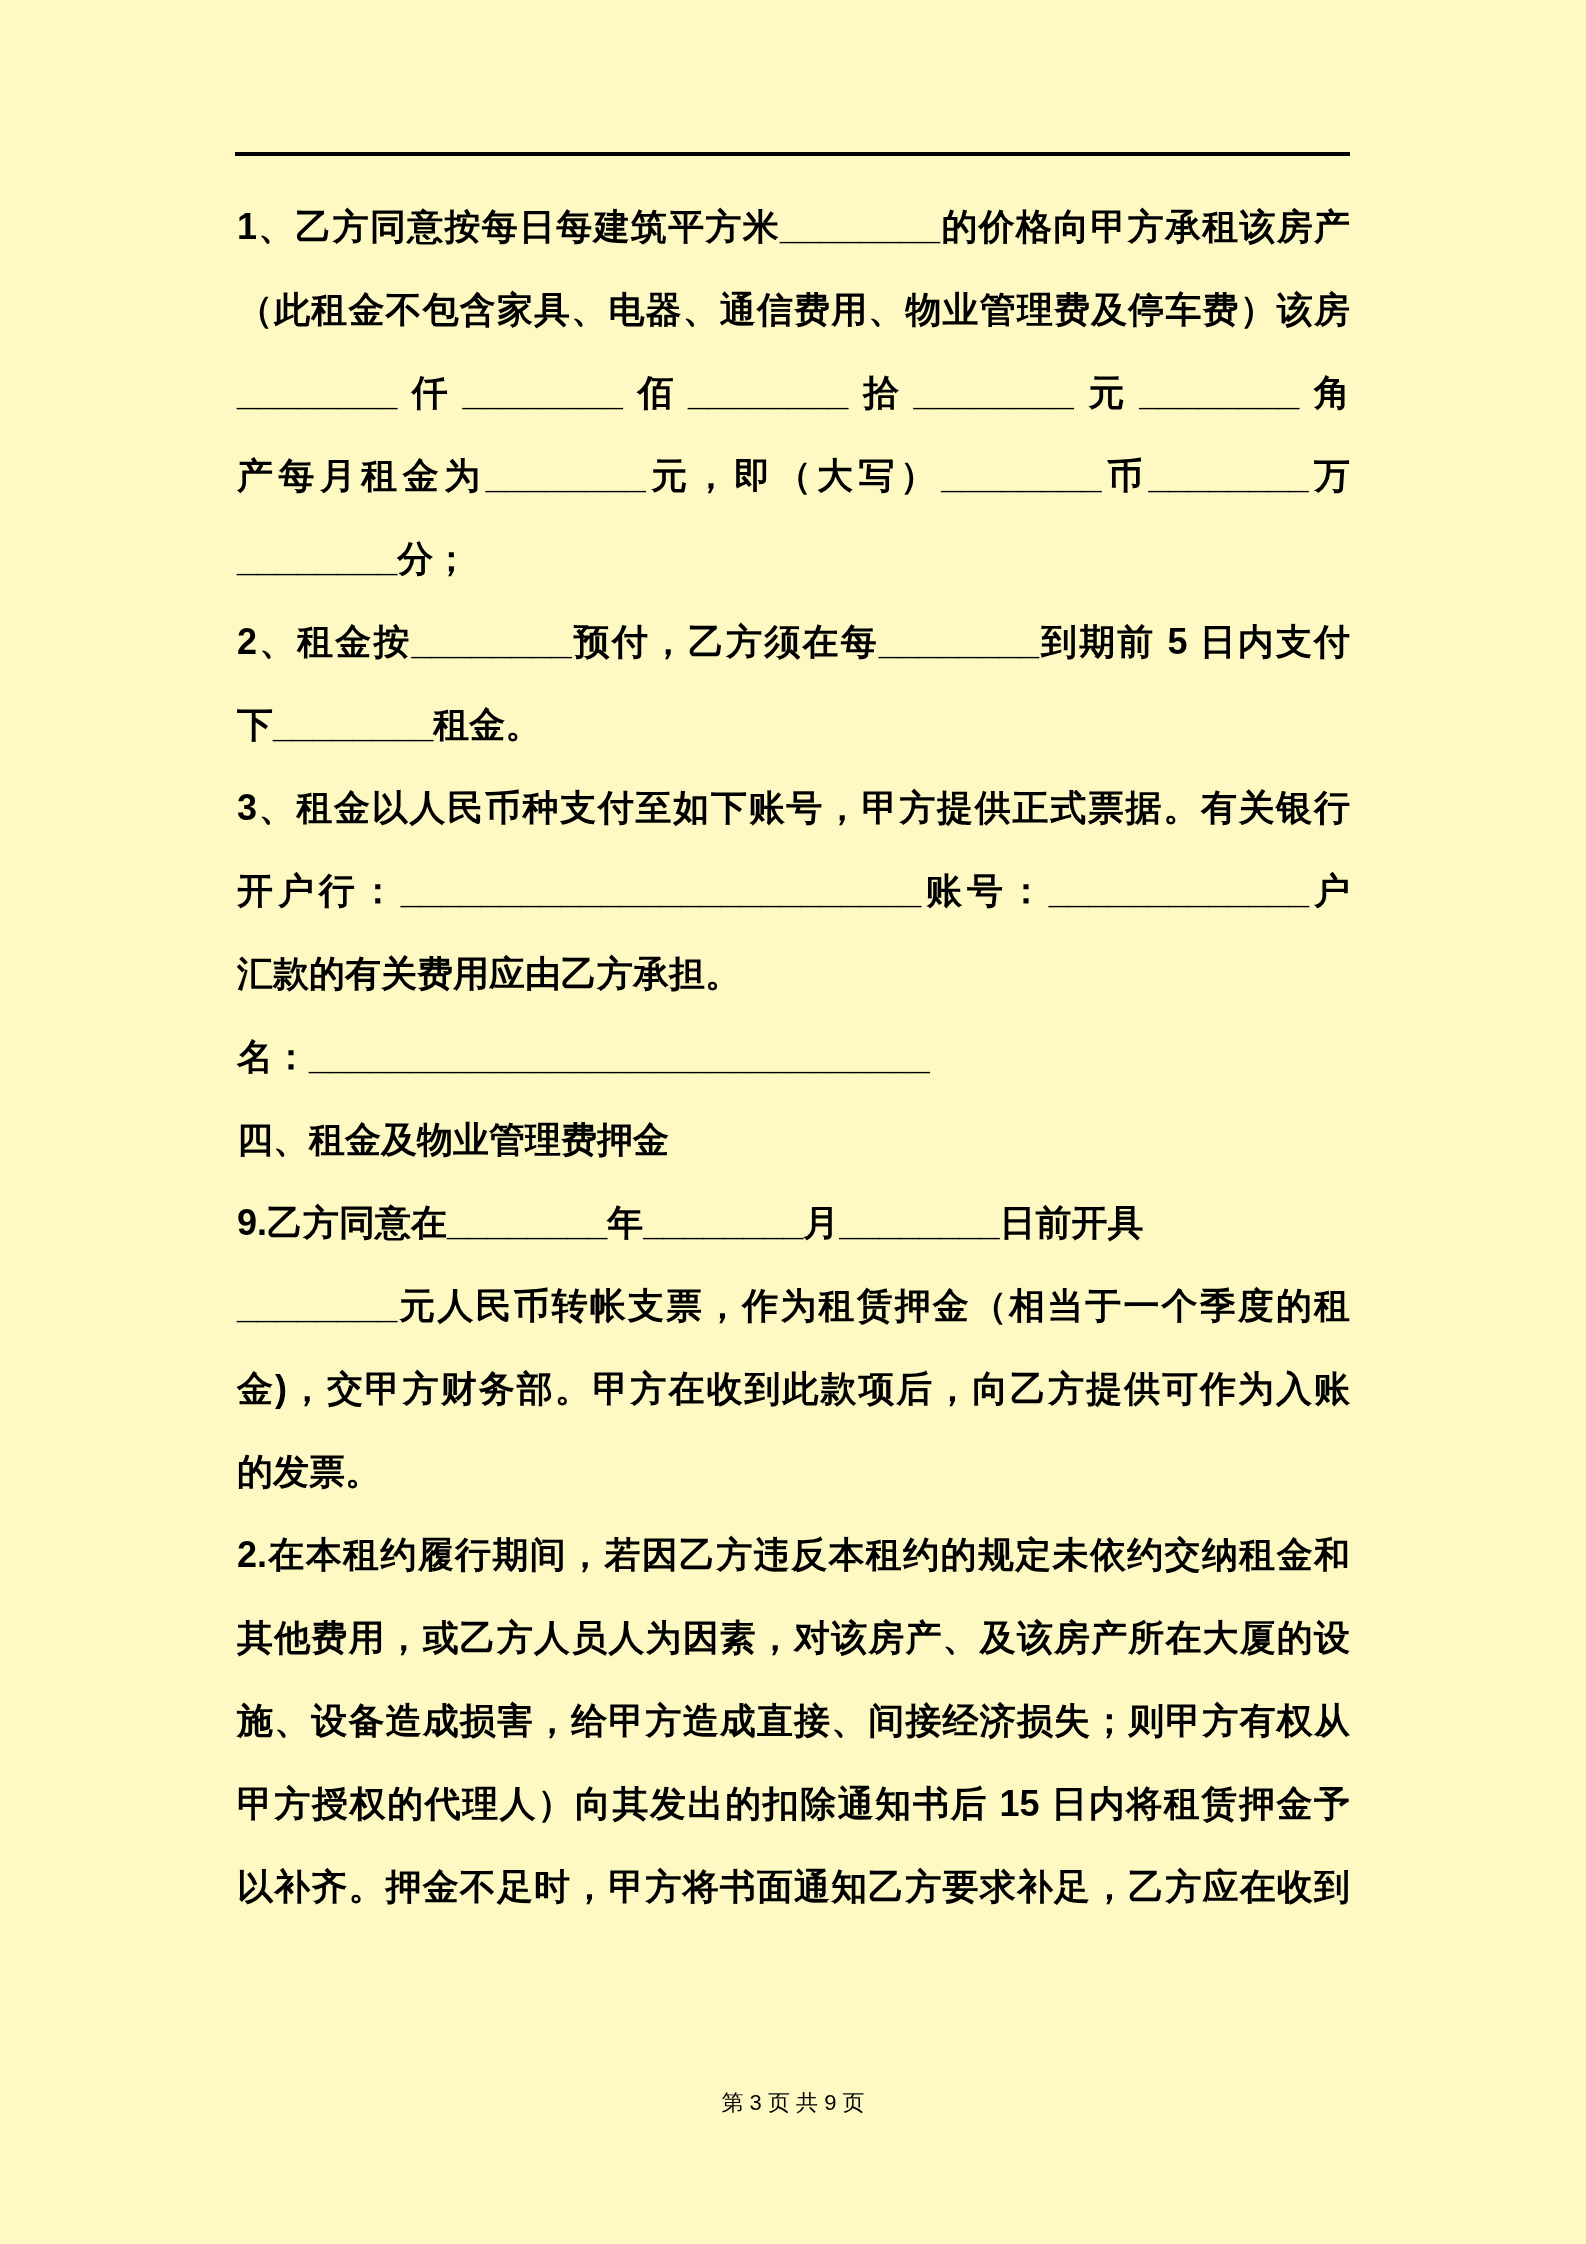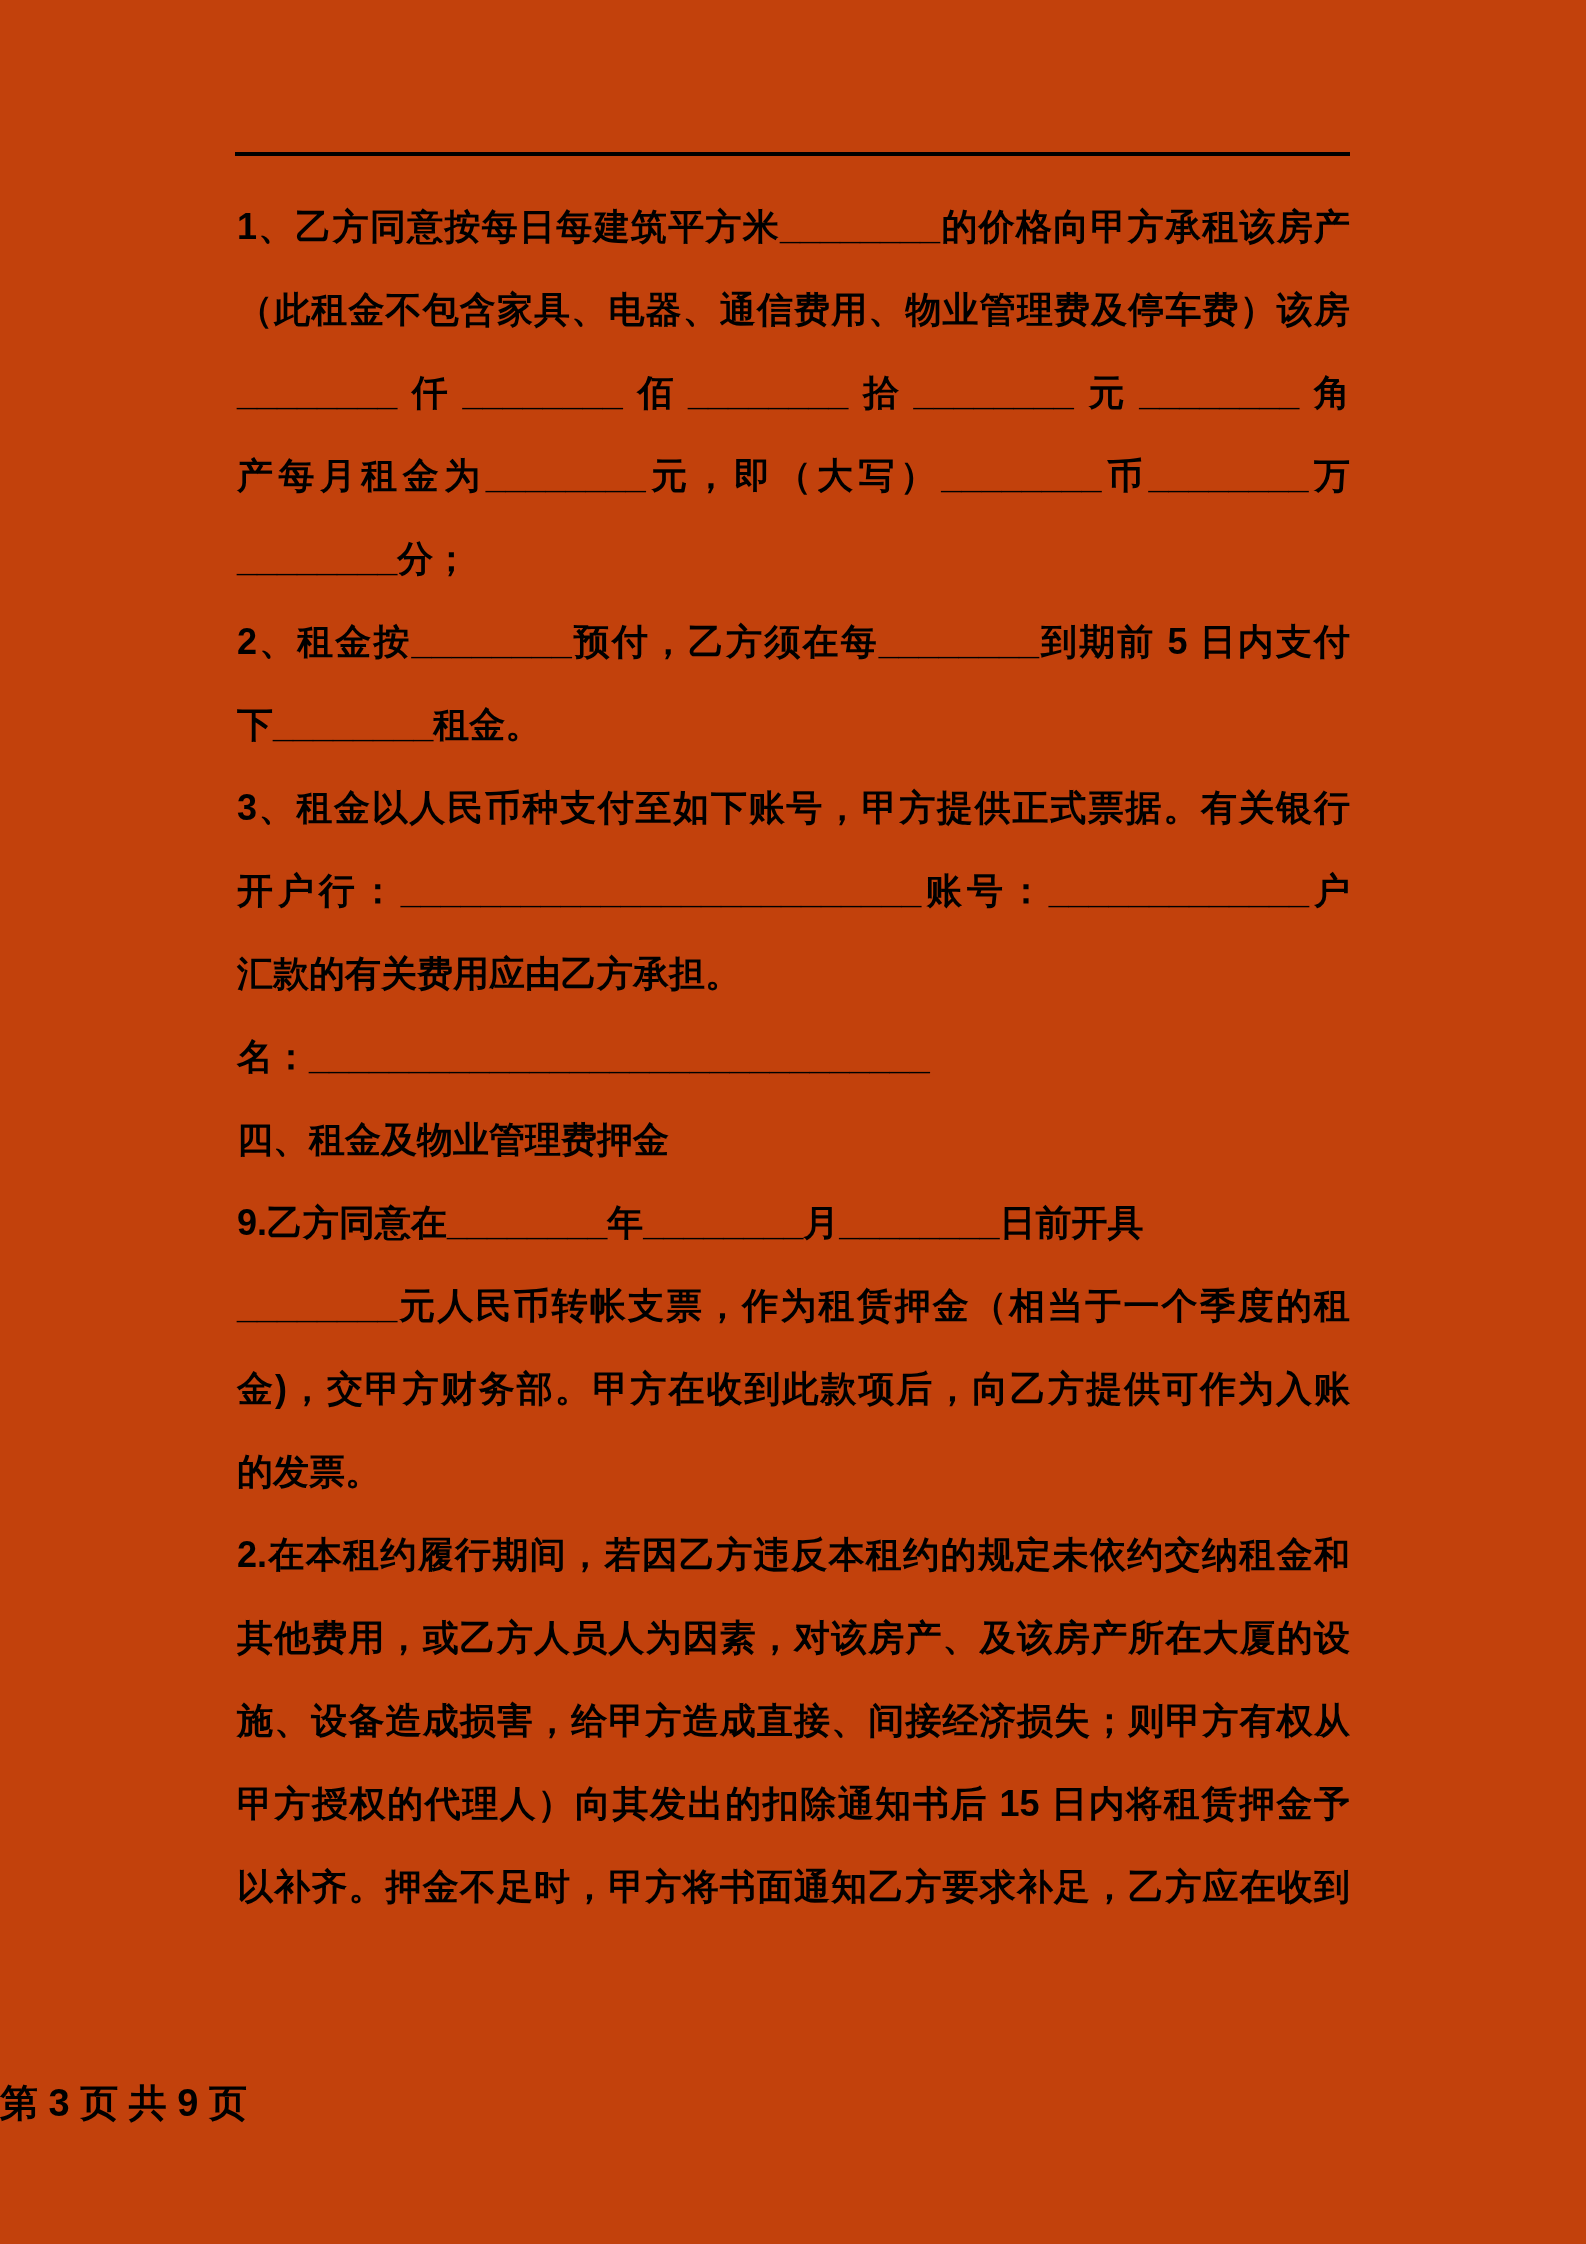--- a/index.html
+++ b/index.html
@@ -4,21 +4,21 @@
 <style>
   html, body {
     margin: 0;
     padding: 0;
     background: #ffffff;
   }
   .page {
     position: relative;
     width: 1586px;
     height: 2244px;
-    background: #c2410c;
+    background: #fef9c3;
     color: #000000;
     font-family: "Liberation Sans", sans-serif;
     font-weight: bold;
     overflow: hidden;
   }
   .header-rule {
     position: absolute;
     left: 235px;
     top: 152px;
     width: 1115px;
@@ -44,22 +44,23 @@
     text-align-last: justify;
     text-justify: inter-character;
   }
   .footer {
     position: absolute;
     left: 0;
     top: 2076px;
     width: 100%;
     height: 54px;
     line-height: 54px;
-    font-size: 38px;
-    font-weight: bold;
+    text-align: center;
+    font-size: 22px;
+    font-weight: normal;
   }
 </style>
 </head>
 <body>
 
 <div class="page">
 
   <div class="header-rule"></div>
 
   <div class="content">

